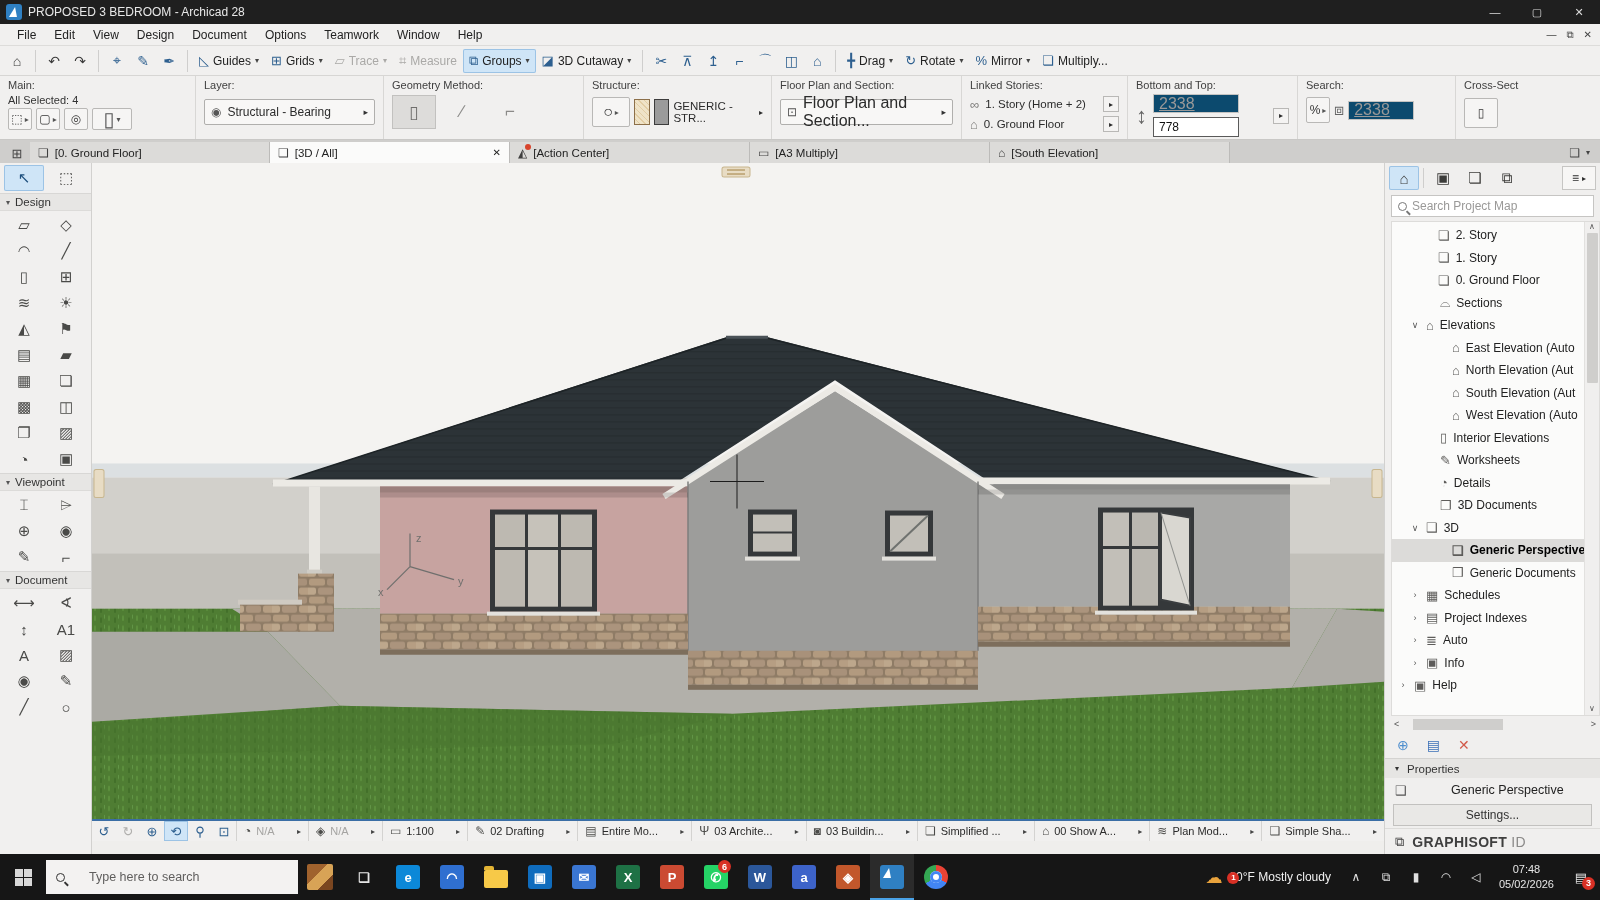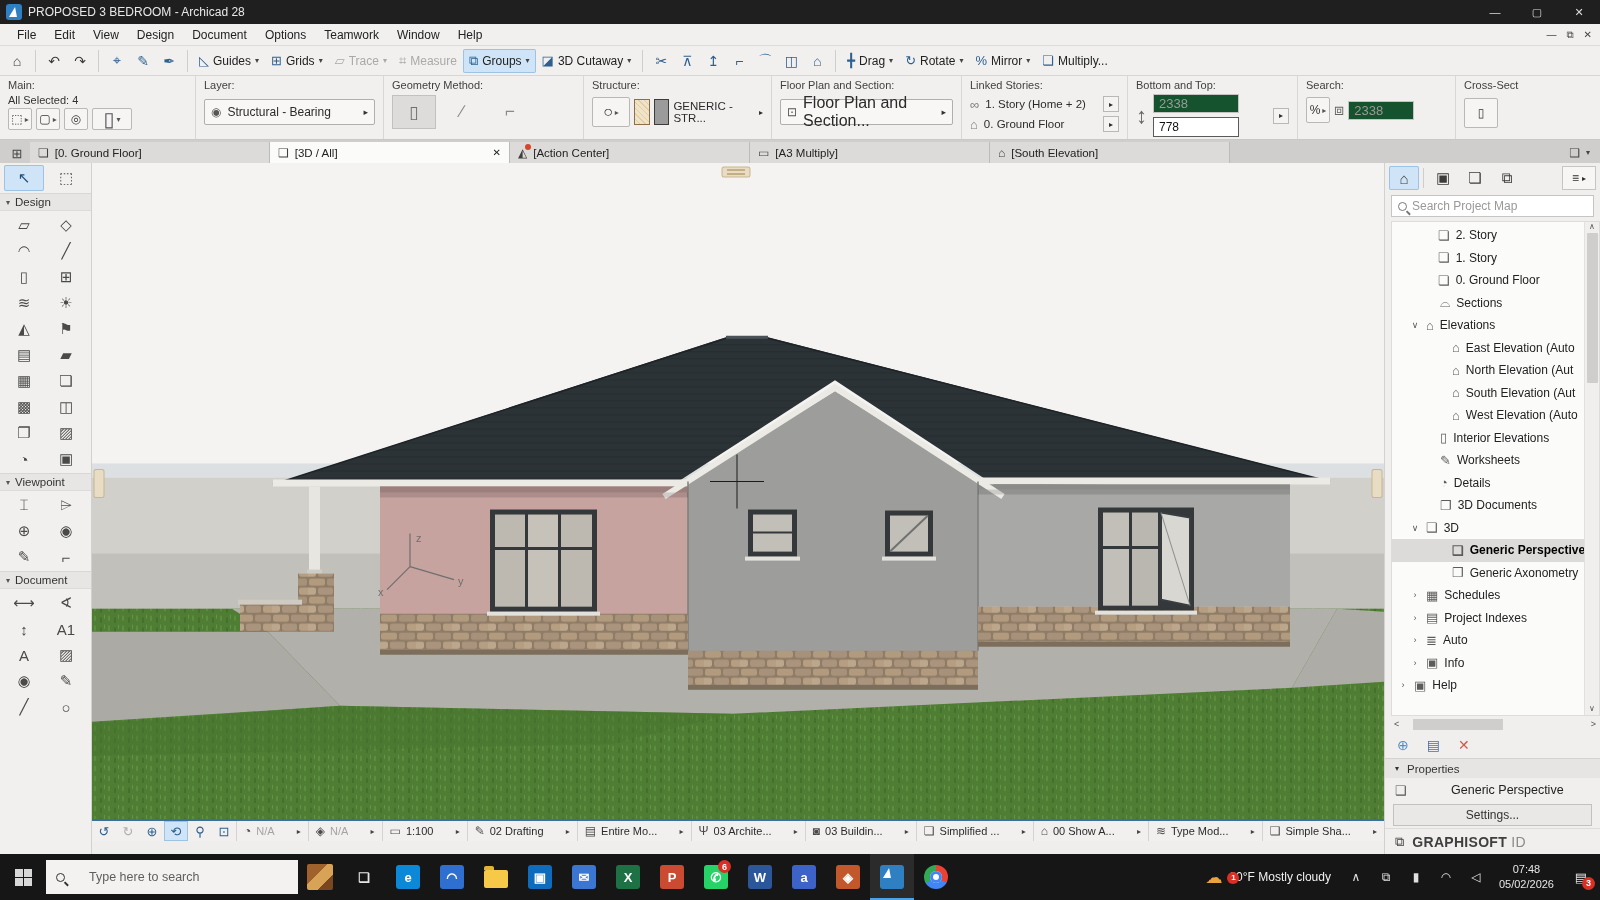--- a/index.html
+++ b/index.html
@@ -42,21 +42,21 @@
   .mini-btn .caret { font-size:8px; color:#555; }
   .combo { height:26px; border:1px solid #b0afad; background:#f8f7f6; display:flex; align-items:center; gap:6px; padding:0 6px; border-radius:2px; }
   .combo .flyout { margin-left:auto; font-size:9px; color:#333; }
   .geo-btn { width:44px; height:34px; border:1px solid transparent; display:inline-flex; align-items:center; justify-content:center; color:#8b8a88; font-size:17px; }
   .geo-btn.sel { background:#dddcda; border-color:#c2c1bf; color:#6f6e6c; }
   .swatch { width:18px; height:26px; border:1px solid #8c6f49; background:repeating-linear-gradient(45deg,#efe3c8 0 3px,#e2cda4 3px 4px); }
   .swatch2 { width:18px; height:26px; border:1px solid #3c3c3c; background:#9b9b9b; }
   .ls-row { display:flex; align-items:center; gap:6px; height:20px; }
   .ls-row .g { color:#7c7b79; font-size:13px; }
   .ls-fly { width:16px; height:16px; border:1px solid #b9b8b6; background:#f4f3f2; display:flex; align-items:center; justify-content:center; font-size:8px; margin-left:auto; }
-  .num-ro { width:86px; height:19px; border:1px solid #c4c3c1; background:#14532d; color:#9a9998; font-size:13px; display:flex; align-items:center; padding:0 5px; }
+  .num-ro { width:86px; height:19px; border:1px solid #c4c3c1; background:#0c4a6e; color:#9a9998; font-size:16px; display:flex; align-items:center; padding:0 5px;text-decoration:underline; }
   .num-ed { width:86px; height:20px; border:1px solid #5a5a5a; background:#ffffff; color:#111; font-size:12px; display:flex; align-items:center; padding:0 5px; }
   .col-ico { font-size:20px; color:#555; }
 
   
   .tabbar { height:23px; background:#cfcecc; display:flex; align-items:flex-end; flex:0 0 auto; padding-left:4px; }
   .quad-btn { width:26px; height:20px; display:flex; align-items:center; justify-content:center; color:#444; font-size:13px; }
   .tab { height:21px; width:240px; display:flex; align-items:center; gap:6px; padding:0 8px; background:#dcdbd9; border-right:1px solid #bcbbb9; font-size:11.5px; color:#222; position:relative; }
   .tab.active { background:#fbfbfa; }
   .tab .tico { font-size:12px; color:#3f3f3f; position:relative; }
   .tab .dot { position:absolute; top:-2px; right:-4px; width:6px; height:6px; border-radius:50%; background:#d8442c; }
@@ -617,21 +617,21 @@
             <span class="v">Simplified ...</span>
             <span class="fly">▸</span>
           </div>
           <div class="qb-seg">
             <span class="g">⌂</span>
             <span class="v">00 Show A...</span>
             <span class="fly">▸</span>
           </div>
           <div class="qb-seg">
             <span class="g">≋</span>
-            <span class="v">Type Mod...</span>
+            <span class="v">Plan Mod...</span>
             <span class="fly">▸</span>
           </div>
           <div class="qb-seg">
             <span class="g">❑</span>
             <span class="v">Simple Sha...</span>
             <span class="fly">▸</span>
           </div>
         </div>
       <div class="bottomstrip"></div>
     </div>
@@ -725,21 +725,21 @@
               <span>3D</span>
             </div>
             <div class="titem sel bold" style="padding-left: 44px;">
               <span class="ar"></span>
               <span class="ic">❑</span>
               <span>Generic Perspective</span>
             </div>
             <div class="titem" style="padding-left: 44px;">
               <span class="ar"></span>
               <span class="ic">❒</span>
-              <span>Generic Axonometry</span>
+              <span>Generic Documents</span>
             </div>
             <div class="titem" style="padding-left: 18px;">
               <span class="ar">›</span>
               <span class="ic">▦</span>
               <span>Schedules</span>
             </div>
             <div class="titem" style="padding-left: 18px;">
               <span class="ar">›</span>
               <span class="ic">▤</span>
               <span>Project Indexes</span>

